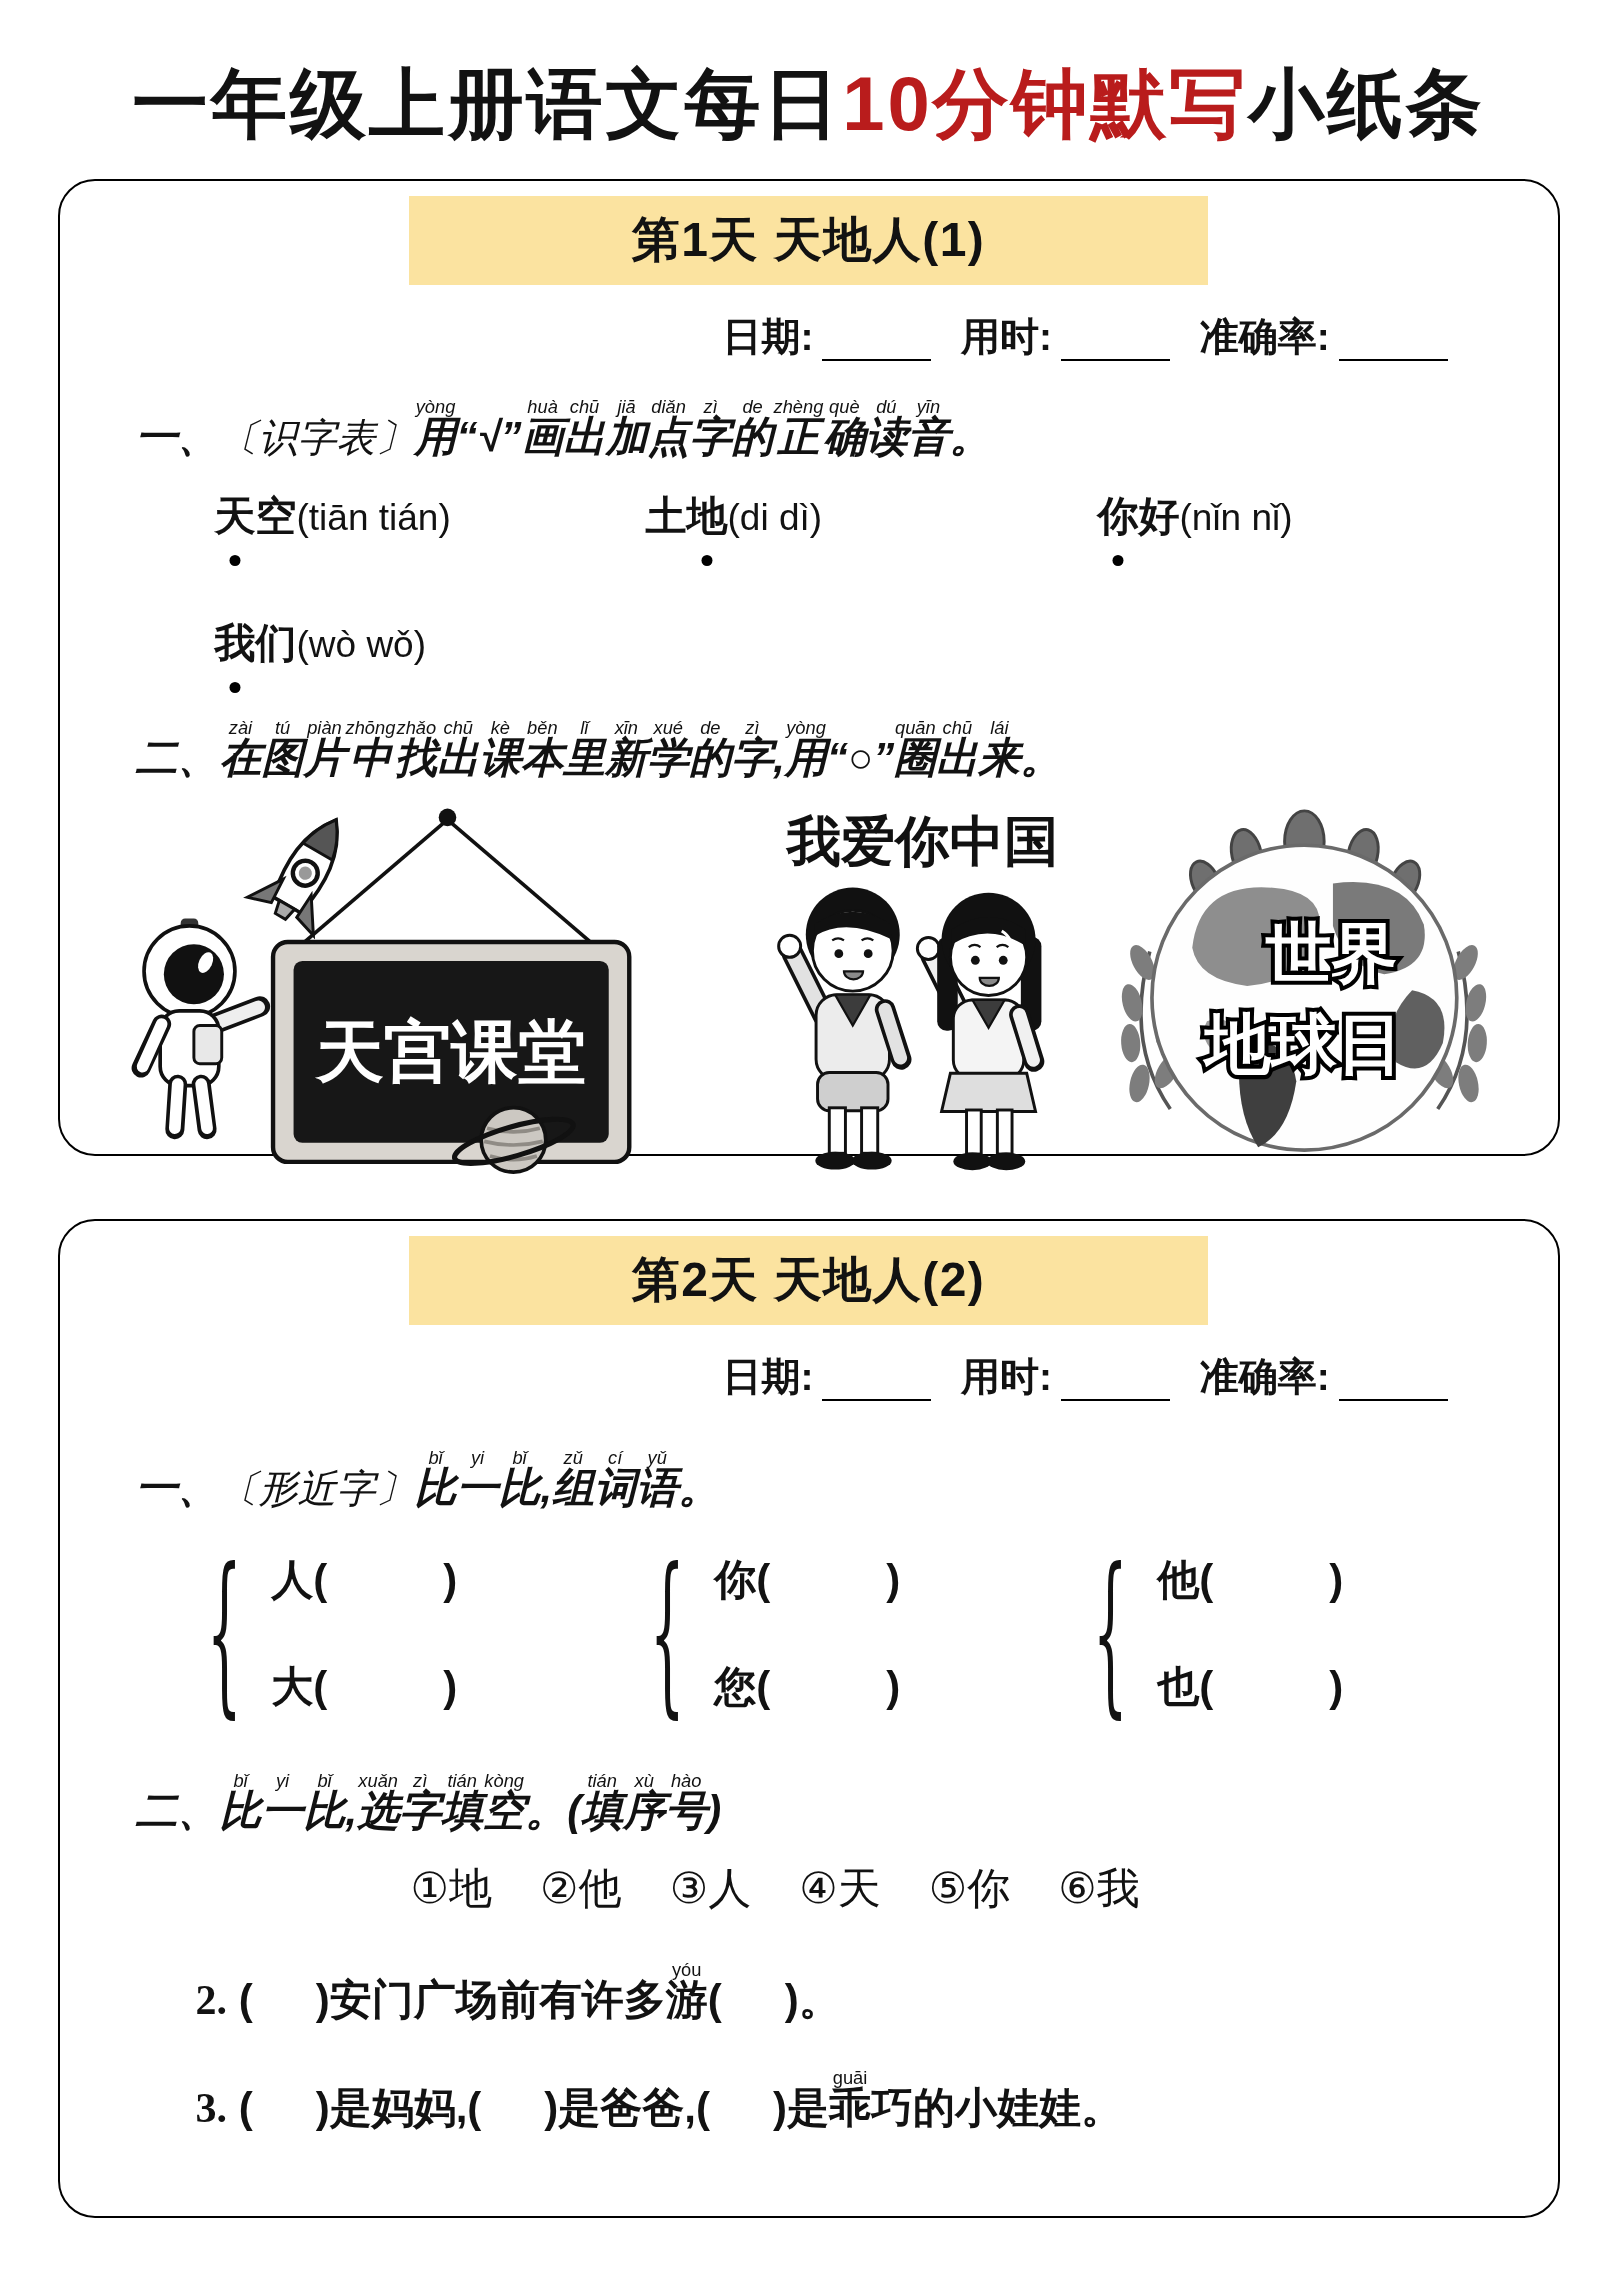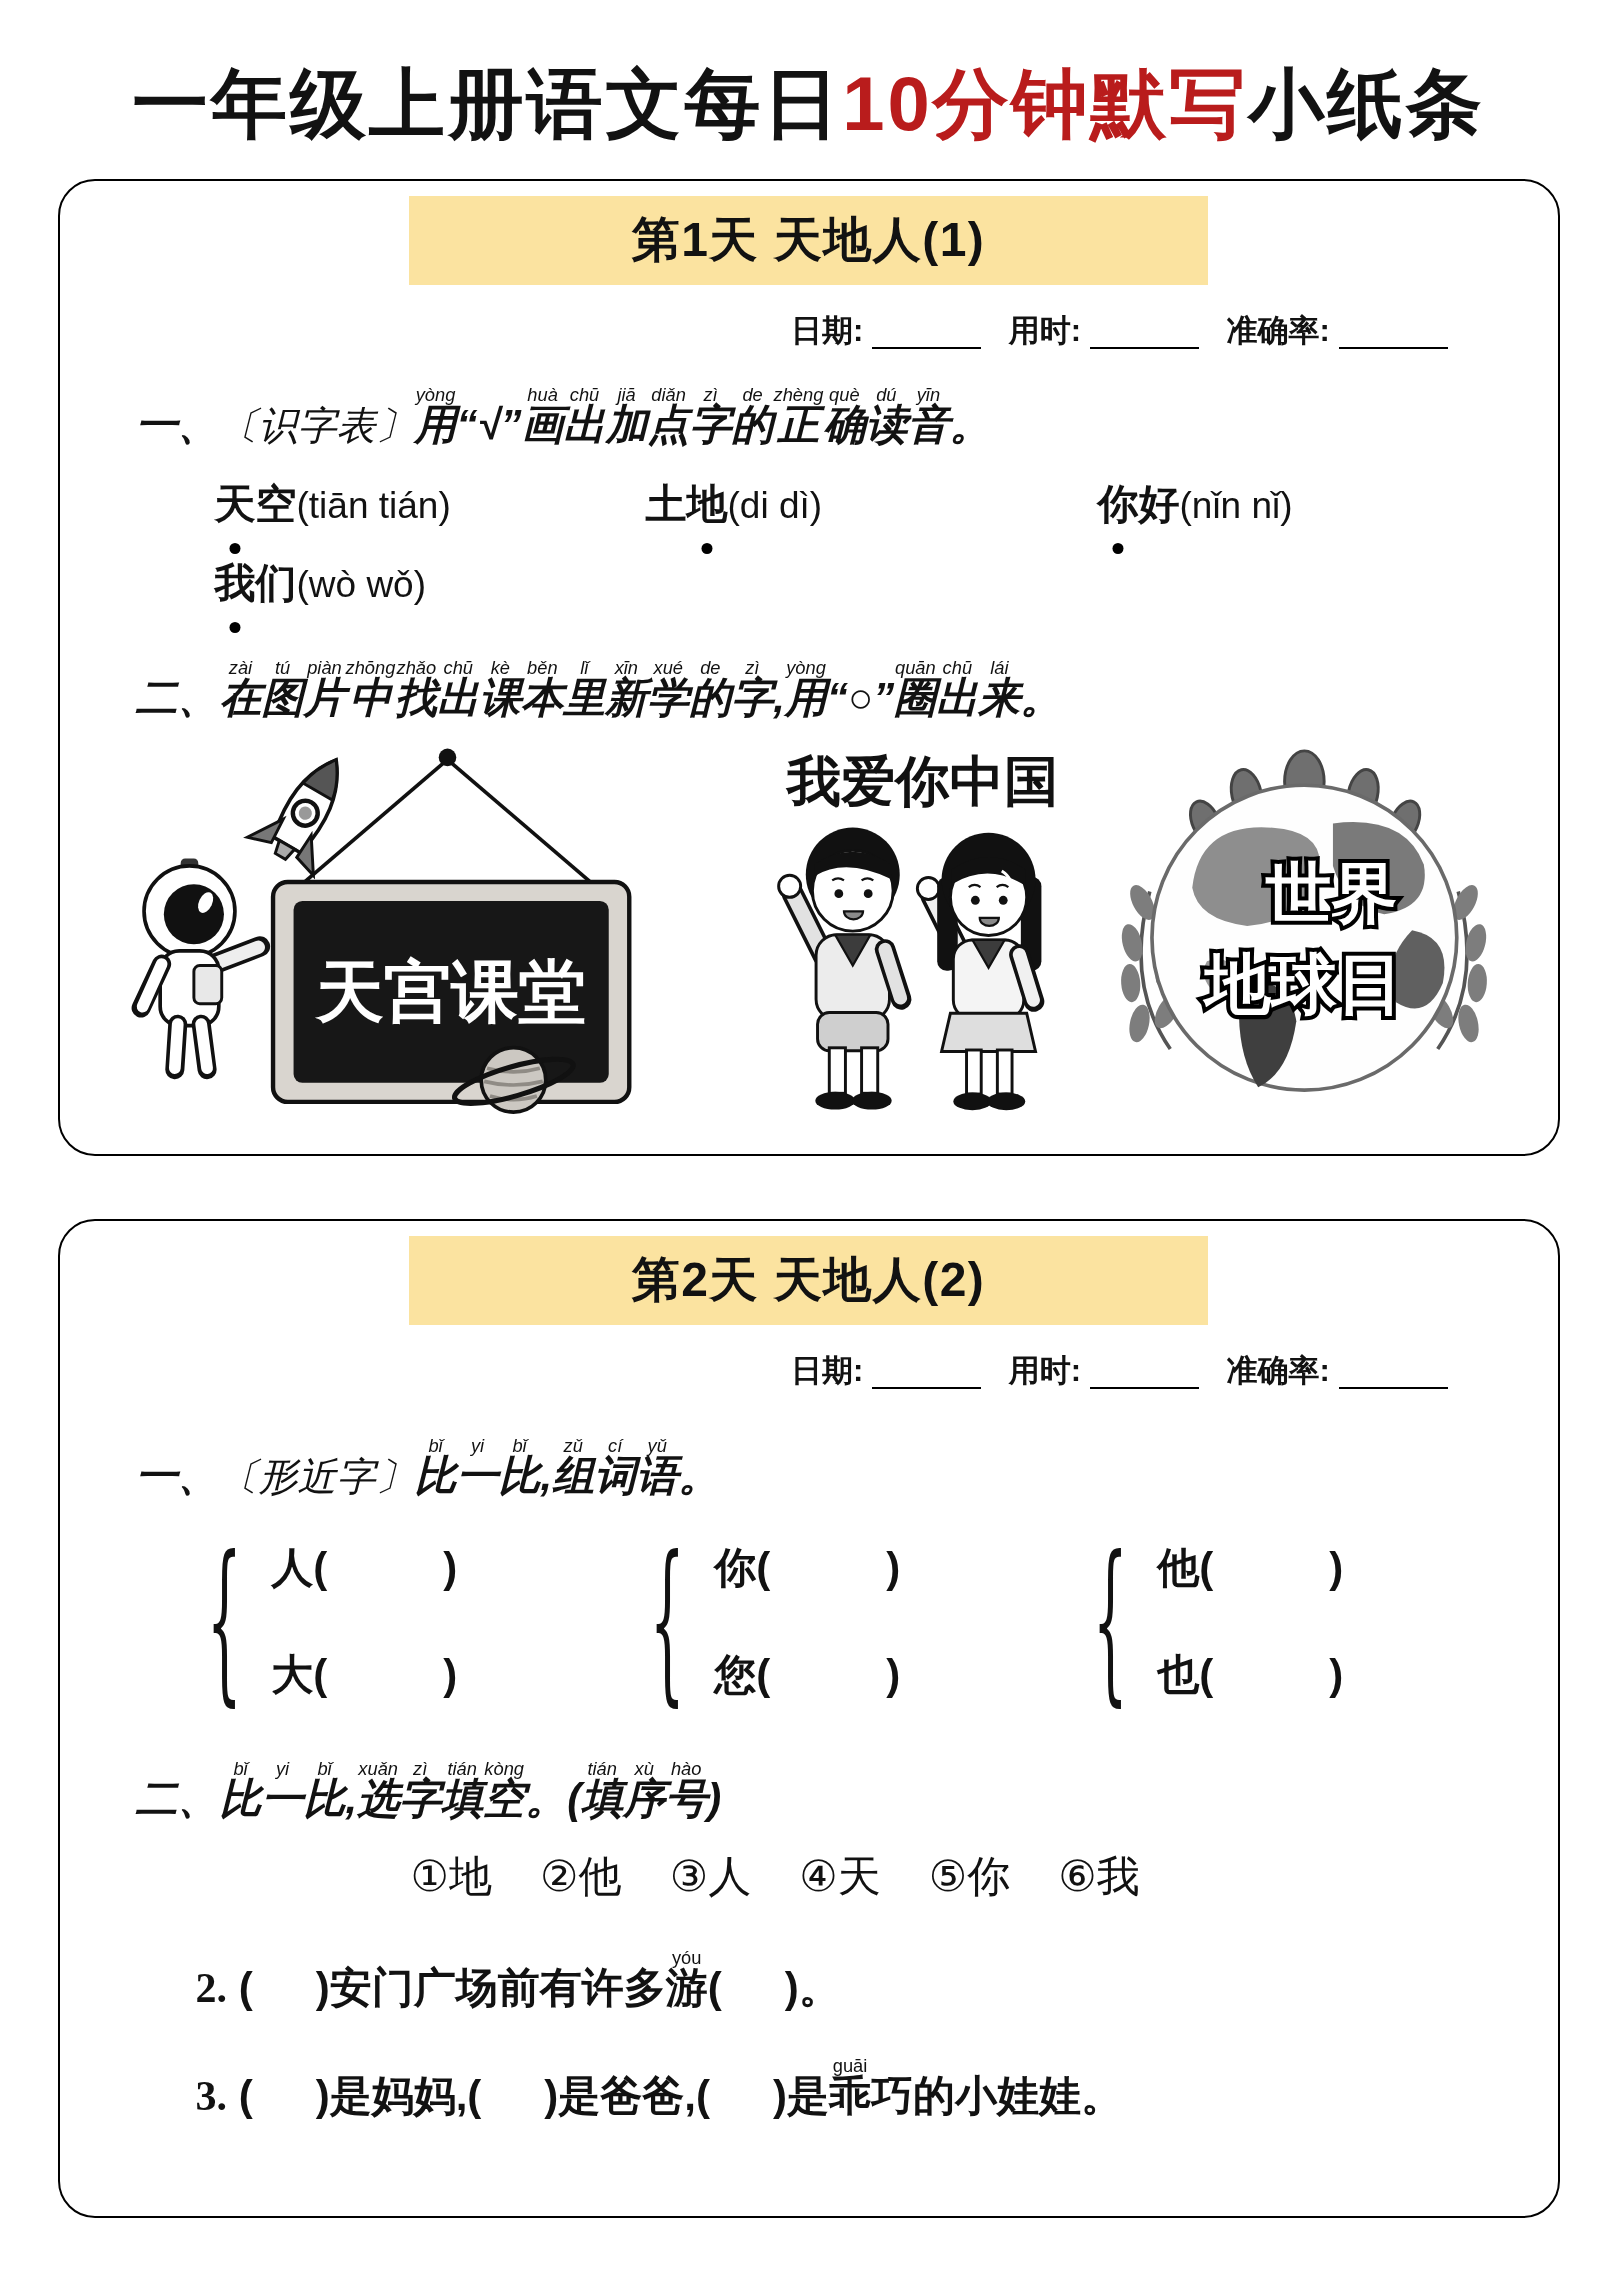--- a/index.html
+++ b/index.html
@@ -20,21 +20,21 @@
     border:2.9px solid #000;border-radius:37px;position:relative;
   }
   .card-1{height:977px;}
   .card-2{height:999px;margin-top:63px;}
   .banner{
     width:799px;margin:14.7px auto 0 auto;background:#fbe3a0;
     text-align:center;font-size:48px;font-weight:800;padding:12.5px 0;
     letter-spacing:1.5px;
   }
   .dateline{
-    font-size:31px;font-weight:700;text-align:right;
+    font-size:39px;font-weight:700;text-align:right;
     margin:25px 110px 0 0;white-space:nowrap;padding-left:36px;
   }
   .blank{
     display:inline-block;width:109px;border-bottom:2.9px solid #000;
     height:37px;vertical-align:bottom;margin:0 19px 2.9px 8.8px;
   }
   .blank.last{margin-right:0;}
   
   .heading{
     font-size:42px;font-weight:700;margin-left:76px;line-height:1.15;
@@ -44,21 +44,21 @@
   .heading .tag{font-weight:400;font-size:39px;}
   ruby{ruby-position:over;}
   rt{font-size:18.3px;font-weight:400;letter-spacing:0;}
   .h1-c1{margin-top:34px;}
   .h2-c1{margin-top:48px;}
   .h1-c2{margin-top:45px;}
   .h2-c2{margin-top:57px;}
   
   .words{
     display:grid;grid-template-columns:431px 452px 1fr;
-    margin:28px 0 0 155px;row-gap:24px;font-size:41px;
+    margin:28px 0 0 155px;row-gap:72px;font-size:41px;
   }
   .wd{white-space:nowrap;}
   .wd .ch{position:relative;display:inline-block;font-weight:700;}
   .wd .ch.dotted::after{
     content:"";position:absolute;left:50%;transform:translateX(-50%);
     bottom:-22px;width:11px;height:11px;border-radius:50%;background:#000;
   }
   .wd .py{font-size:37px;font-weight:400;}
   
   .pics{

